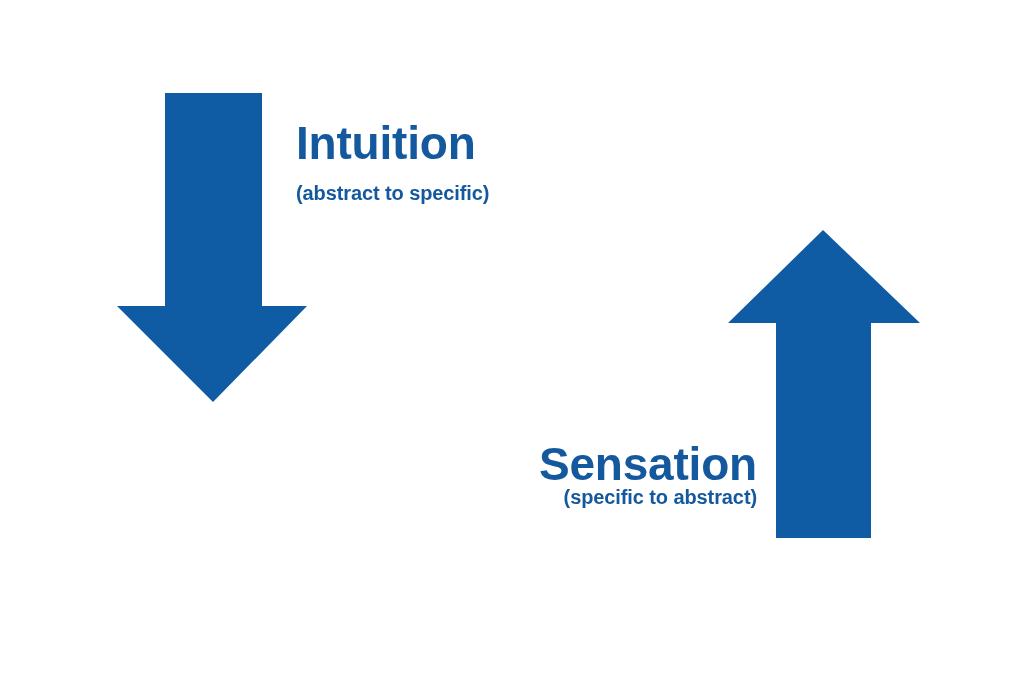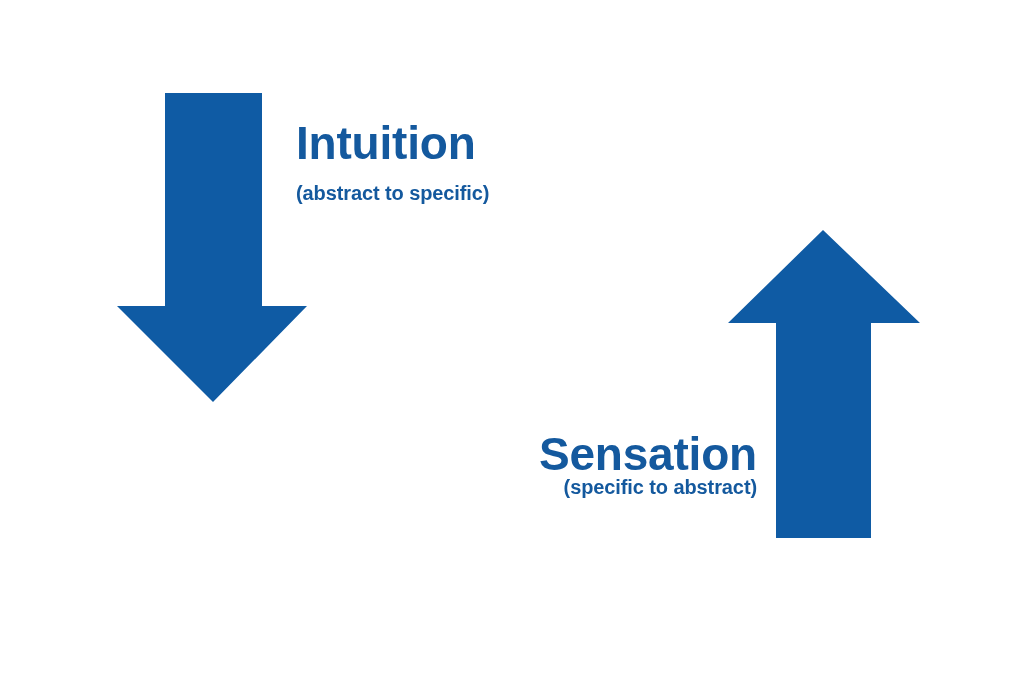--- a/index.html
+++ b/index.html
@@ -51,21 +51,21 @@
     top: 100px;
     text-align: left;
     margin-top: 20px;
   }
   #intuition-label .label-sub {
     margin-top: 17px;
   }
   
   #sensation-label {
     left: 297px;
-    top: 431px;
+    top: 441px;
     width: 460px;
     text-align: right;
   }
   #sensation-label .label-sub {
   }
 </style>
 </head>
 <body>
 
 <div id="canvas" style="width: 1024px; height: 683px; background: rgb(255, 255, 255);">

